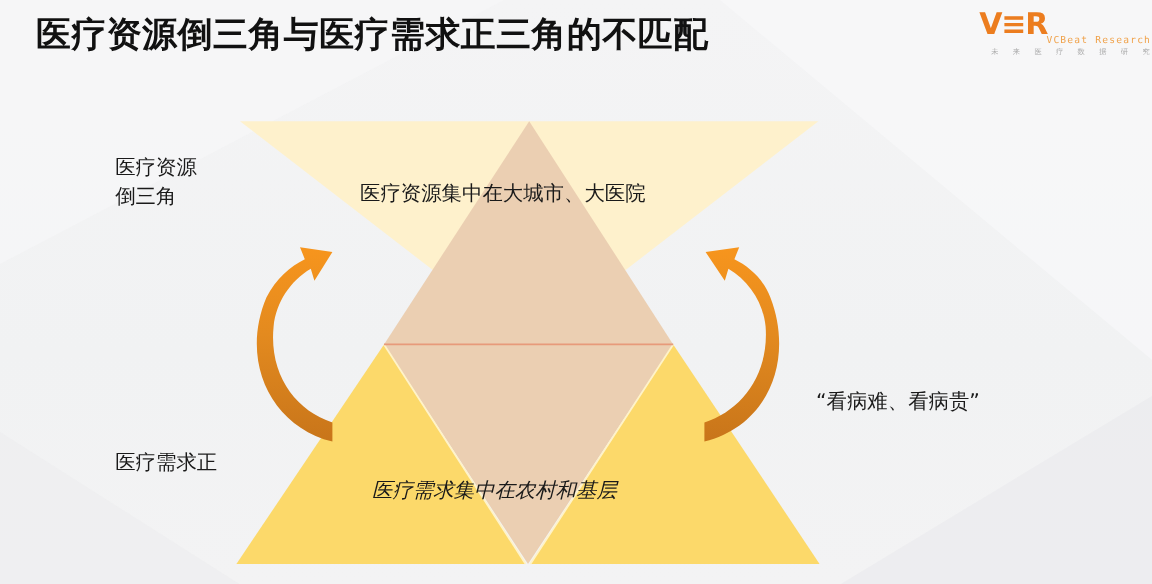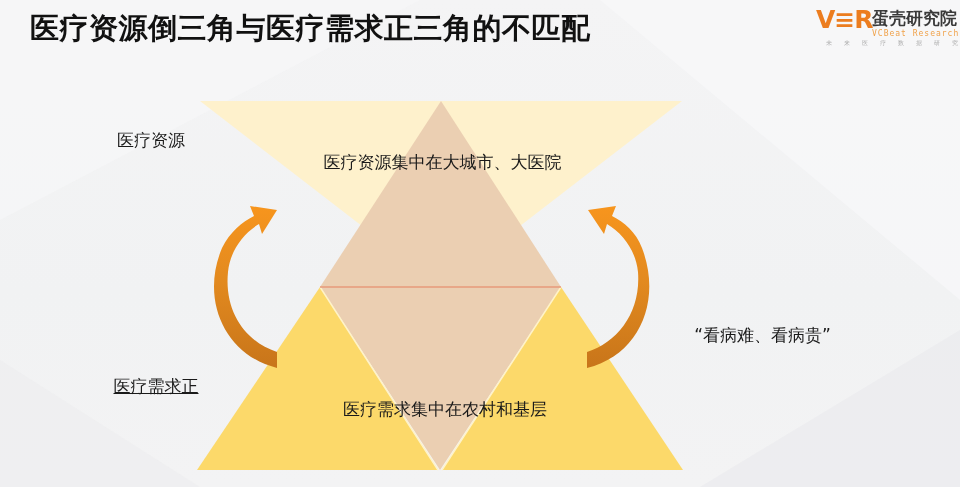--- a/index.html
+++ b/index.html
@@ -25,37 +25,36 @@
     }
     .logo-sub {
       position: absolute; left: 60px; top: 26px; font-size: 8px; color: #f0a24a;
       font-family: "DejaVu Sans Mono", monospace; letter-spacing: 1px; text-align: center;
     }
     .logo-tag {
       position: absolute; left: 14px; top: 36px; font-size: 6px; color: #aaa;
       letter-spacing: 12px; white-space: nowrap;
     }
     svg.diagram { position: absolute; left: 0; top: 0; }
-    .lbl { position: absolute; font-size: 17px; text-align: center; line-height: 24px; color: #1a1a1a; white-space: nowrap; }
+    .lbl { position: absolute; font-size: 17px; line-height: 24px; color: #1a1a1a; white-space: nowrap; }
   </style>
 </head>
 <body>
 
 <svg class="bg-facet" width="960" height="487" viewBox="0 0 960 487">
   <polygon points="0,0 420,0 0,220" fill="#f7f7f8" opacity="0.7"></polygon>
   <polygon points="600,0 960,0 960,300" fill="#f8f8f9" opacity="0.7"></polygon>
   <polygon points="700,487 960,330 960,487" fill="#e9eaec" opacity="0.6"></polygon>
   <polygon points="0,360 200,487 0,487" fill="#ebecee" opacity="0.5"></polygon>
 </svg>
 
 <div class="title">医疗资源倒三角与医疗需求正三角的不匹配</div>
 
 <div class="logo">
   <span class="logo-mark">V≡R</span>
-  <span class="logo-name">蛋壳研究院</span>
   <span class="logo-sub">VCBeat Research</span>
   <span class="logo-tag">未来医疗数据研究</span>
 </div>
 
 <svg class="diagram" width="960" height="487" viewBox="0 0 960 487">
   <defs>
     <linearGradient id="arrowGradL" x1="0" y1="1" x2="0" y2="0">
       <stop offset="0" stop-color="#c8751a"></stop>
       <stop offset="0.55" stop-color="#e38a1f"></stop>
       <stop offset="1" stop-color="#f7951d"></stop>
@@ -96,23 +95,24 @@
              C 640 355, 662 300, 642 248
              C 636 232, 624 222, 612 216
              L 616 206 L 588 210 L 604 234 L 607 224
              C 624 234, 636 252, 638 272
              C 641 312, 618 342, 587 352 Z" fill="url(#arrowGradR)"></path>
   </g>
 </svg>
 
 <div class="lbl" style="left:96px; top:128px; width:110px;">
   <div>医疗资源</div>
+  <div>倒三角</div>
 </div>
-<div class="lbl" style="left:96px; top:374px; width:120px;text-decoration:underline;">
+<div class="lbl" style="left:96px; top:374px; width:120px;">
   <div>医疗需求正</div>
 </div>
 
 <div class="lbl" style="left:672px; top:209px; width:170px;">
 </div>
 <div class="lbl" style="left:680px; top:323px; width:165px;">“看病难、看病贵”</div>
 
 <div class="lbl" style="left:300px; top:150px; width:285px;">医疗资源集中在大城市、大医院</div>
-<div class="lbl" style="left:310px; top:397px; width:270px;">医疗需求集中在农村和基层</div>
+<div class="lbl" style="left:310px; top:397px; width:270px;font-style:italic;">医疗需求集中在农村和基层</div>
 
 </body></html>

